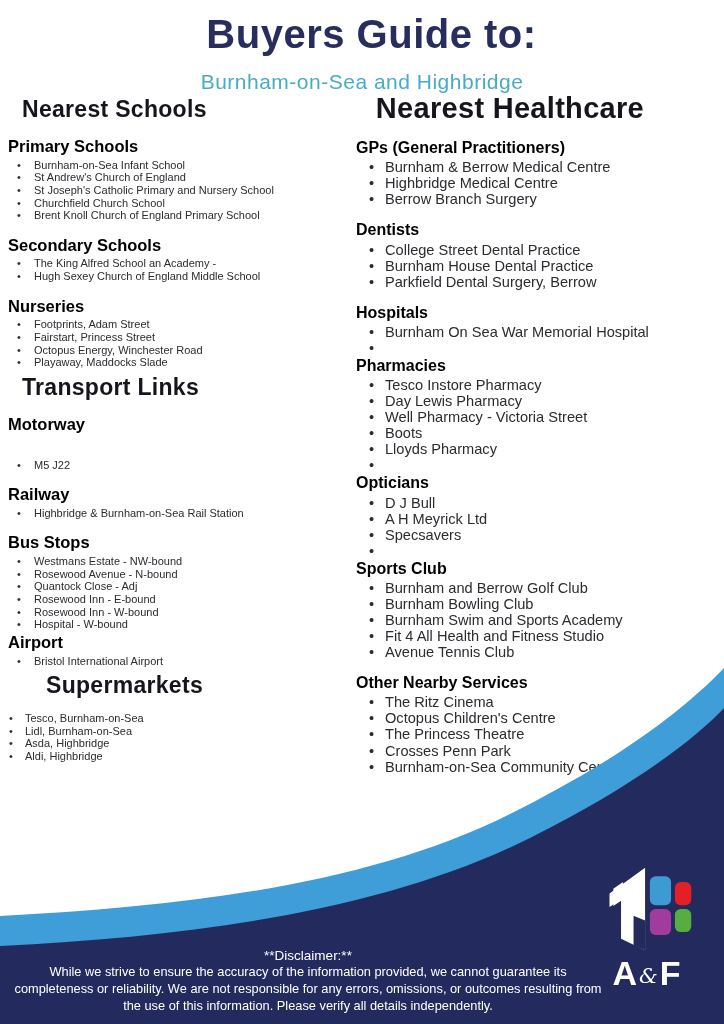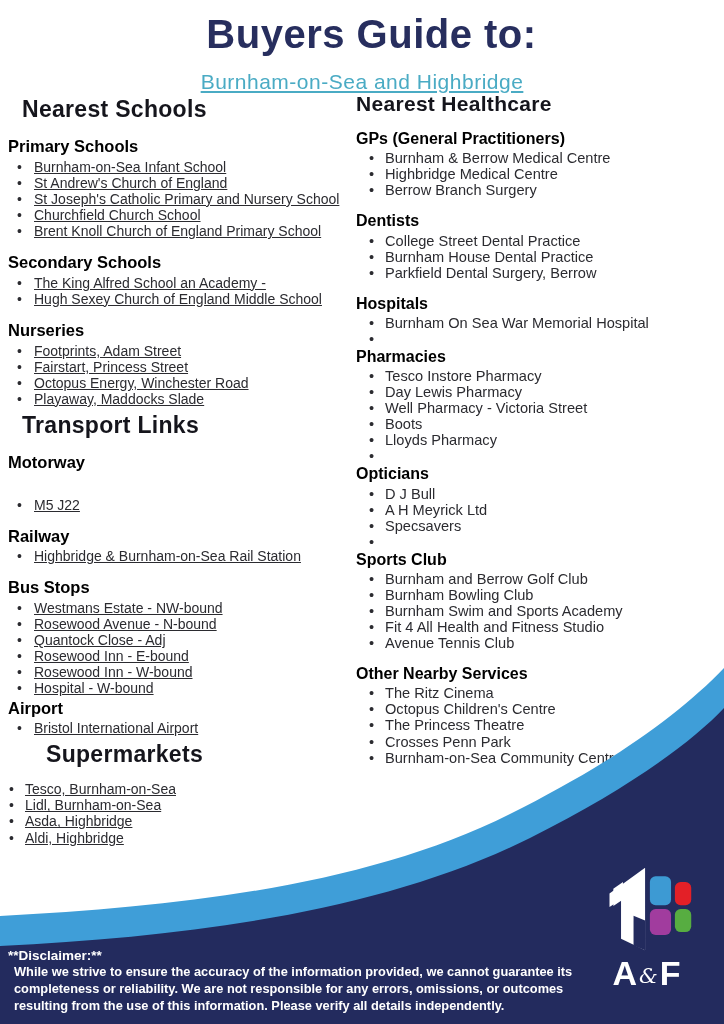--- a/index.html
+++ b/index.html
@@ -3,53 +3,53 @@
 <meta charset="utf-8">
 <style>
   html,body{margin:0;padding:0;background:#ffffff;}
   .page{
     position:relative;width:724px;height:1024px;overflow:hidden;background:#ffffff;
     font-family:"Liberation Sans","DejaVu Sans",sans-serif;
   }
   
   .header{position:absolute;top:0;left:0;right:0;text-align:center;z-index:1;}
   .title{font-size:40px;font-weight:800;color:#272e5e;margin:12px 0 4px 0;letter-spacing:.5px;padding-left:19px;}
-  .subtitle{font-size:21px;font-weight:500;color:#4aabc4;margin-top:13px;letter-spacing:.5px;text-decoration:underline;}
+  .subtitle{font-size:21px;font-weight:500;color:#4aabc4;margin-top:13px;letter-spacing:.5px;}
   
   .col{position:absolute;z-index:1;}
   .col-left{left:8px;top:96px;width:334px;}
   .col-right{left:356px;top:92px;width:366px;}
   .major-heading{font-weight:800;color:#15151c;letter-spacing:.3px;}
   .col-left .major-heading{font-size:23px;margin:0 0 9px 14px;}
   .col-left .section-transport-links .major-heading{margin-top:5px;}
   .col-left .section-supermarkets .major-heading{margin:5px 0 7px 38px;}
-  .col-right .major-heading{font-size:21px;text-align:left;margin:0 78px 4px 0;}
+  .col-right .major-heading{font-size:29px;text-align:right;margin:0 78px 4px 0;}
   .group{margin-top:13px;}
   .group:first-of-type{margin-top:0;}
   .group.tight{margin-top:1px;}
   .group.after-empty{margin-top:0;}
   .group-label{font-weight:700;color:#000000;}
   .col-left .group-label{font-size:16.5px;line-height:1.25;margin-bottom:2px;}
   .col-right .group-label{font-size:16px;line-height:1.2;margin-bottom:2px;}
   ul.items{list-style:none;margin:0;padding:0;}
   .items li{position:relative;color:#2b2b30;}
-  .col-left .items li{font-size:14px;line-height:1.15;padding-left:26px;text-decoration:underline;}
+  .col-left .items li{font-size:11px;line-height:1.15;padding-left:26px;}
   .col-left .items li::before{content:"\2022";position:absolute;left:9px;}
   .col-right .items li{font-size:14.6px;line-height:1.1;padding-left:29px;}
   .col-right .items li::before{content:"\2022";position:absolute;left:13px;}
   .items li.empty{min-height:1.1em;}
   .group.spaced .items{margin-top:24px;}
   .group.flush .items li{padding-left:17px;}
   .group.flush .items li::before{left:1px;}
   
   .swoosh{position:absolute;left:0;top:0;width:724px;height:1024px;z-index:2;pointer-events:none;}
   
   .footer-disclaimer{
     position:absolute;left:8px;top:948px;width:600px;z-index:3;
-    text-align:left;color:#ffffff;font-weight:700;
+    text-align:center;color:#ffffff;font-weight:400;
   }
   .disc-title{font-size:13.5px;margin-bottom:1px;}
   .disc-body{font-size:12.8px;line-height:1.32;padding:0 6px;}
   
   .logo{position:absolute;right:24px;top:864px;width:106px;text-align:center;z-index:3;}
   .logo svg{display:block;margin:0 auto;}
   .logo-text{color:#ffffff;font-size:34px;font-weight:700;line-height:1;margin-top:2px;letter-spacing:1px;}
   .logo-text .amp{
     font-family:"DejaVu Serif",serif;font-style:italic;font-weight:400;
     font-size:21px;position:relative;top:-2px;padding:0 1px;

